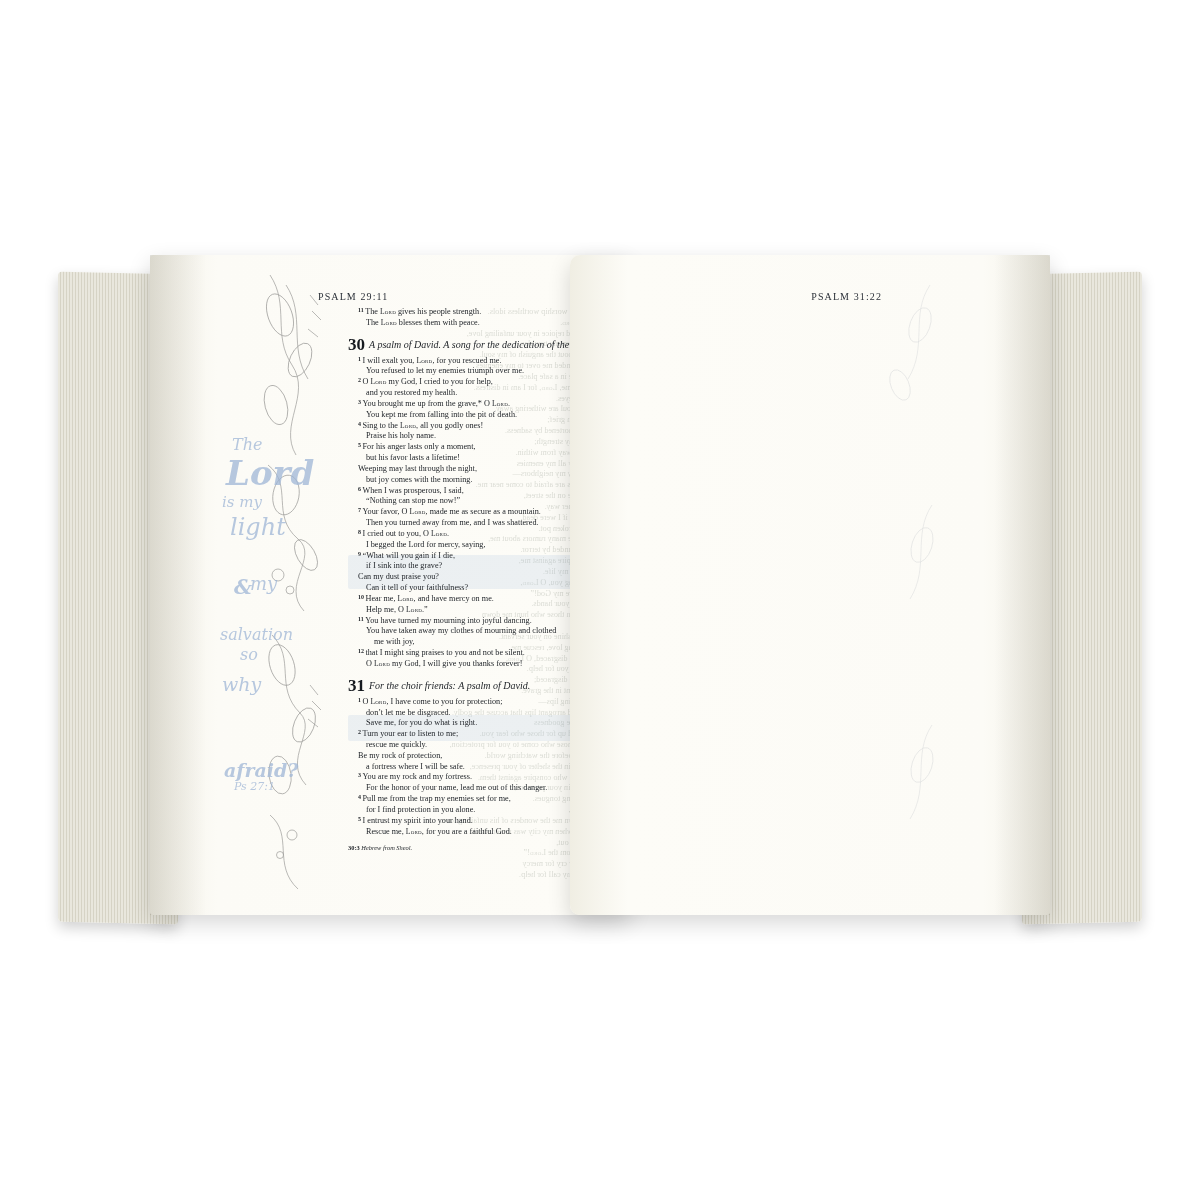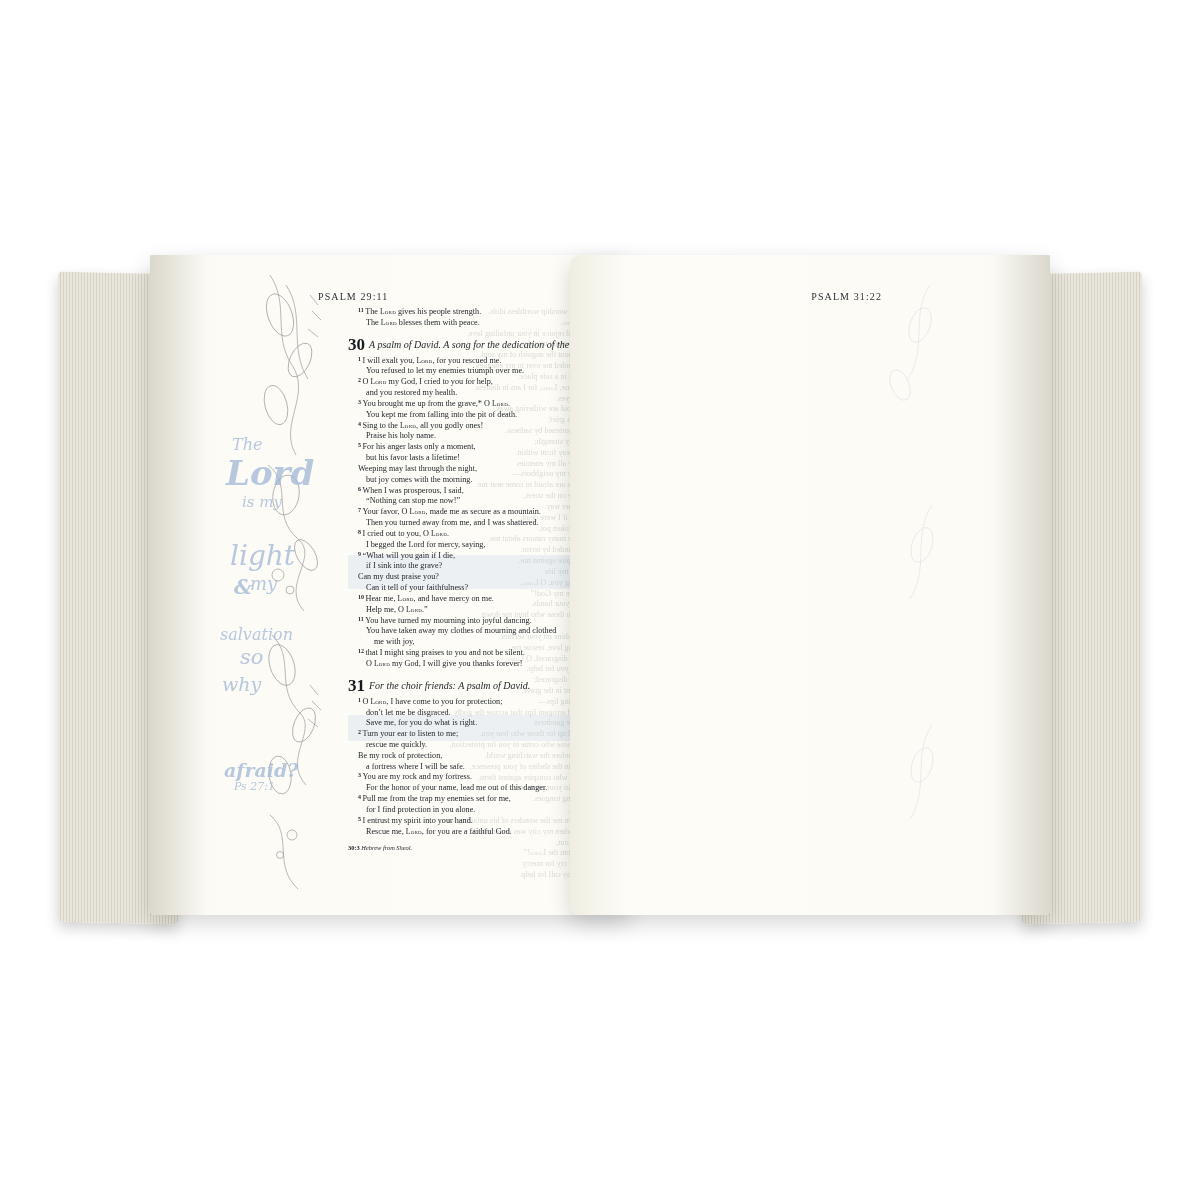--- a/index.html
+++ b/index.html
@@ -237,26 +237,26 @@
             <circle cx="20" cy="600" r="3.5"></circle>
             <path d="M50 40 l8 10 M52 56 l9 9 M48 74 l10 8"></path>
             <path d="M50 430 l8 10 M52 446 l9 9 M48 464 l10 8"></path>
           </g>
         </svg>
       </div>
 
       <div>
         <div class="hand-letter" style="left:82px; top:180px; font-size:16px;">The</div>
         <div class="hand-letter" style="left:76px; top:198px; font-size:34px; font-weight:bold;">Lord</div>
-        <div class="hand-letter" style="left:92px; top:238px; font-size:15px;">is my</div>
-        <div class="hand-letter" style="left:80px; top:284px; font-size:28px;">light</div>
+        <div class="hand-letter" style="left:72px; top:238px; font-size:15px;">is my</div>
+        <div class="hand-letter" style="left:80px; top:258px; font-size:24px;">light</div>
         <div class="hand-letter" style="left:84px; top:320px; font-size:20px; font-weight:bold;">&amp;</div>
         <div class="hand-letter" style="left:100px; top:318px; font-size:18px;">my</div>
         <div class="hand-letter" style="left:70px; top:370px; font-size:16px;">salvation</div>
-        <div class="hand-letter" style="left:90px; top:390px; font-size:21px;">so</div>
+        <div class="hand-letter" style="left:90px; top:390px; font-size:16px;">so</div>
         <div class="hand-letter" style="left:72px; top:418px; font-size:19px;">why</div>
         <div class="hand-letter" style="left:74px; top:504px; font-size:19px; font-weight:bold;">afraid?</div>
         <div class="hand-letter" style="left:84px; top:525px; font-size:11px;">Ps 27:1</div>
       </div>
 
       <div class="running-head rh-left">PSALM 29:11</div>
       <div class="folio folio-left">
         <span class="orn">✢</span><span>642</span>
       </div>
 

